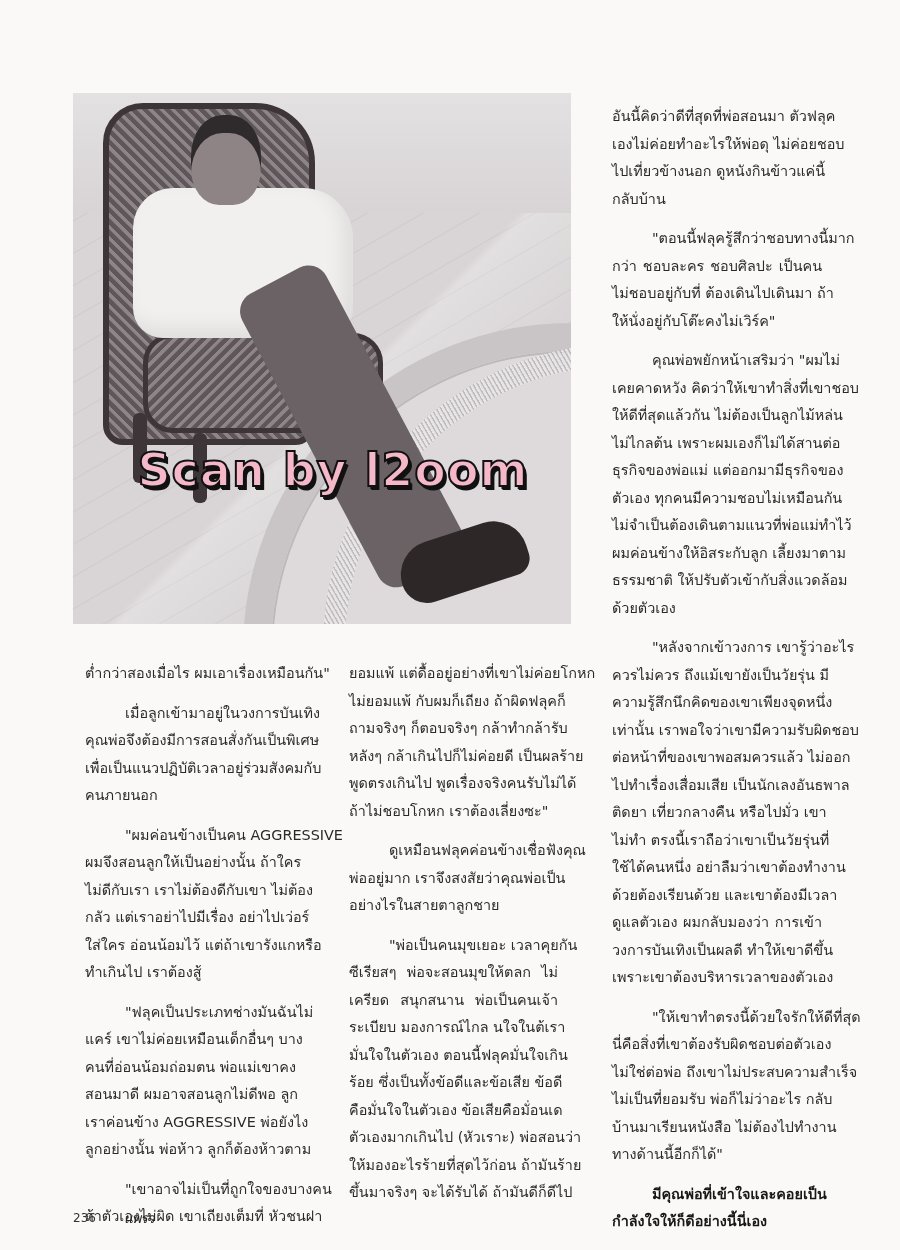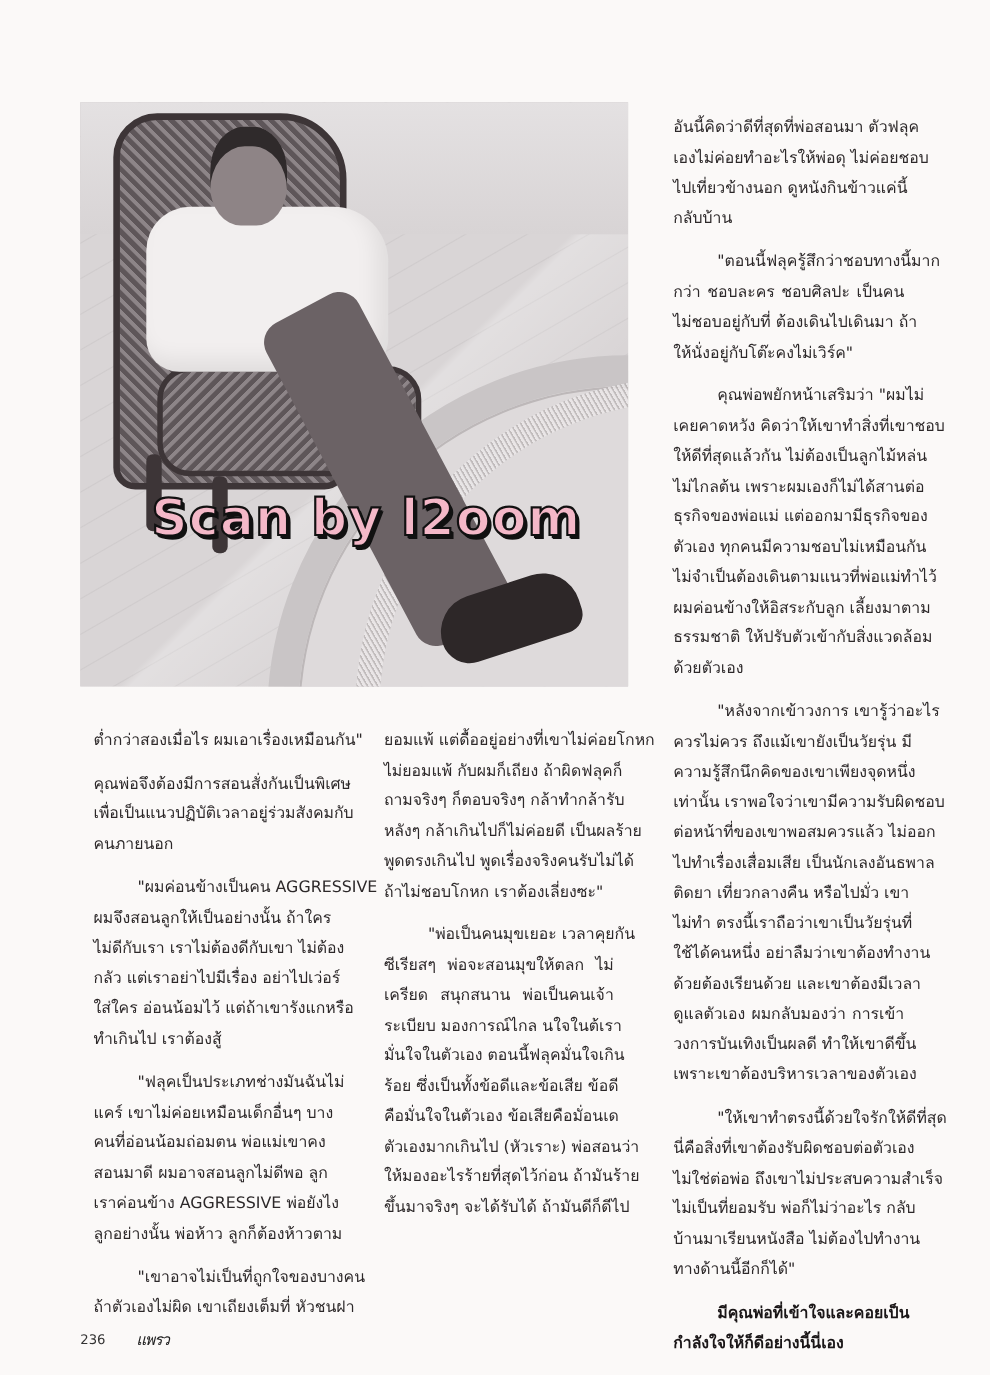--- a/index.html
+++ b/index.html
@@ -181,20 +181,21 @@
   <div class="person-legs"></div>
   <div class="person-shoe"></div>
   <div class="watermark">Scan by l2oom</div>
 </div>
 
 <div class="col col-left">
     <p>
       <span class="line last">ต่ำกว่าสองเมื่อไร ผมเอาเรื่องเหมือนกัน"</span>
     </p>
     <p>
+      <span class="line indent">เมื่อลูกเข้ามาอยู่ในวงการบันเทิง</span>
       <span class="line">คุณพ่อจึงต้องมีการสอนสั่งกันเป็นพิเศษ</span>
       <span class="line">เพื่อเป็นแนวปฏิบัติเวลาอยู่ร่วมสังคมกับ</span>
       <span class="line last">คนภายนอก</span>
     </p>
     <p>
       <span class="line indent">"ผมค่อนข้างเป็นคน AGGRESSIVE</span>
       <span class="line">ผมจึงสอนลูกให้เป็นอย่างนั้น ถ้าใคร</span>
       <span class="line">ไม่ดีกับเรา เราไม่ต้องดีกับเขา ไม่ต้อง</span>
       <span class="line">กลัว แต่เราอย่าไปมีเรื่อง อย่าไปเว่อร์</span>
       <span class="line">ใส่ใคร อ่อนน้อมไว้ แต่ถ้าเขารังแกหรือ</span>
@@ -214,20 +215,25 @@
     </p>
   </div>
 <div class="col col-mid">
     <p>
       <span class="line">ยอมแพ้ แต่ดื้ออยู่อย่างที่เขาไม่ค่อยโกหก</span>
       <span class="line">ไม่ยอมแพ้ กับผมก็เถียง ถ้าผิดฟลุคก็</span>
       <span class="line">ถามจริงๆ ก็ตอบจริงๆ กล้าทำกล้ารับ</span>
       <span class="line">หลังๆ กล้าเกินไปก็ไม่ค่อยดี เป็นผลร้าย</span>
       <span class="line">พูดตรงเกินไป พูดเรื่องจริงคนรับไม่ได้</span>
       <span class="line last">ถ้าไม่ชอบโกหก เราต้องเลี่ยงซะ"</span>
+    </p>
+    <p>
+      <span class="line indent">ดูเหมือนฟลุคค่อนข้างเชื่อฟังคุณ</span>
+      <span class="line">พ่ออยู่มาก เราจึงสงสัยว่าคุณพ่อเป็น</span>
+      <span class="line last">อย่างไรในสายตาลูกชาย</span>
     </p>
     <p>
       <span class="line indent">"พ่อเป็นคนมุขเยอะ เวลาคุยกัน</span>
       <span class="line">ซีเรียสๆ พ่อจะสอนมุขให้ตลก ไม่</span>
       <span class="line">เครียด สนุกสนาน พ่อเป็นคนเจ้า</span>
       <span class="line">ระเบียบ มองการณ์ไกล นใจในต้เรา</span>
       <span class="line">มั่นใจในตัวเอง ตอนนี้ฟลุคมั่นใจเกิน</span>
       <span class="line">ร้อย ซึ่งเป็นทั้งข้อดีและข้อเสีย ข้อดี</span>
       <span class="line">คือมั่นใจในตัวเอง ข้อเสียคือมั่อนเด</span>
       <span class="line">ตัวเองมากเกินไป (หัวเราะ) พ่อสอนว่า</span>

